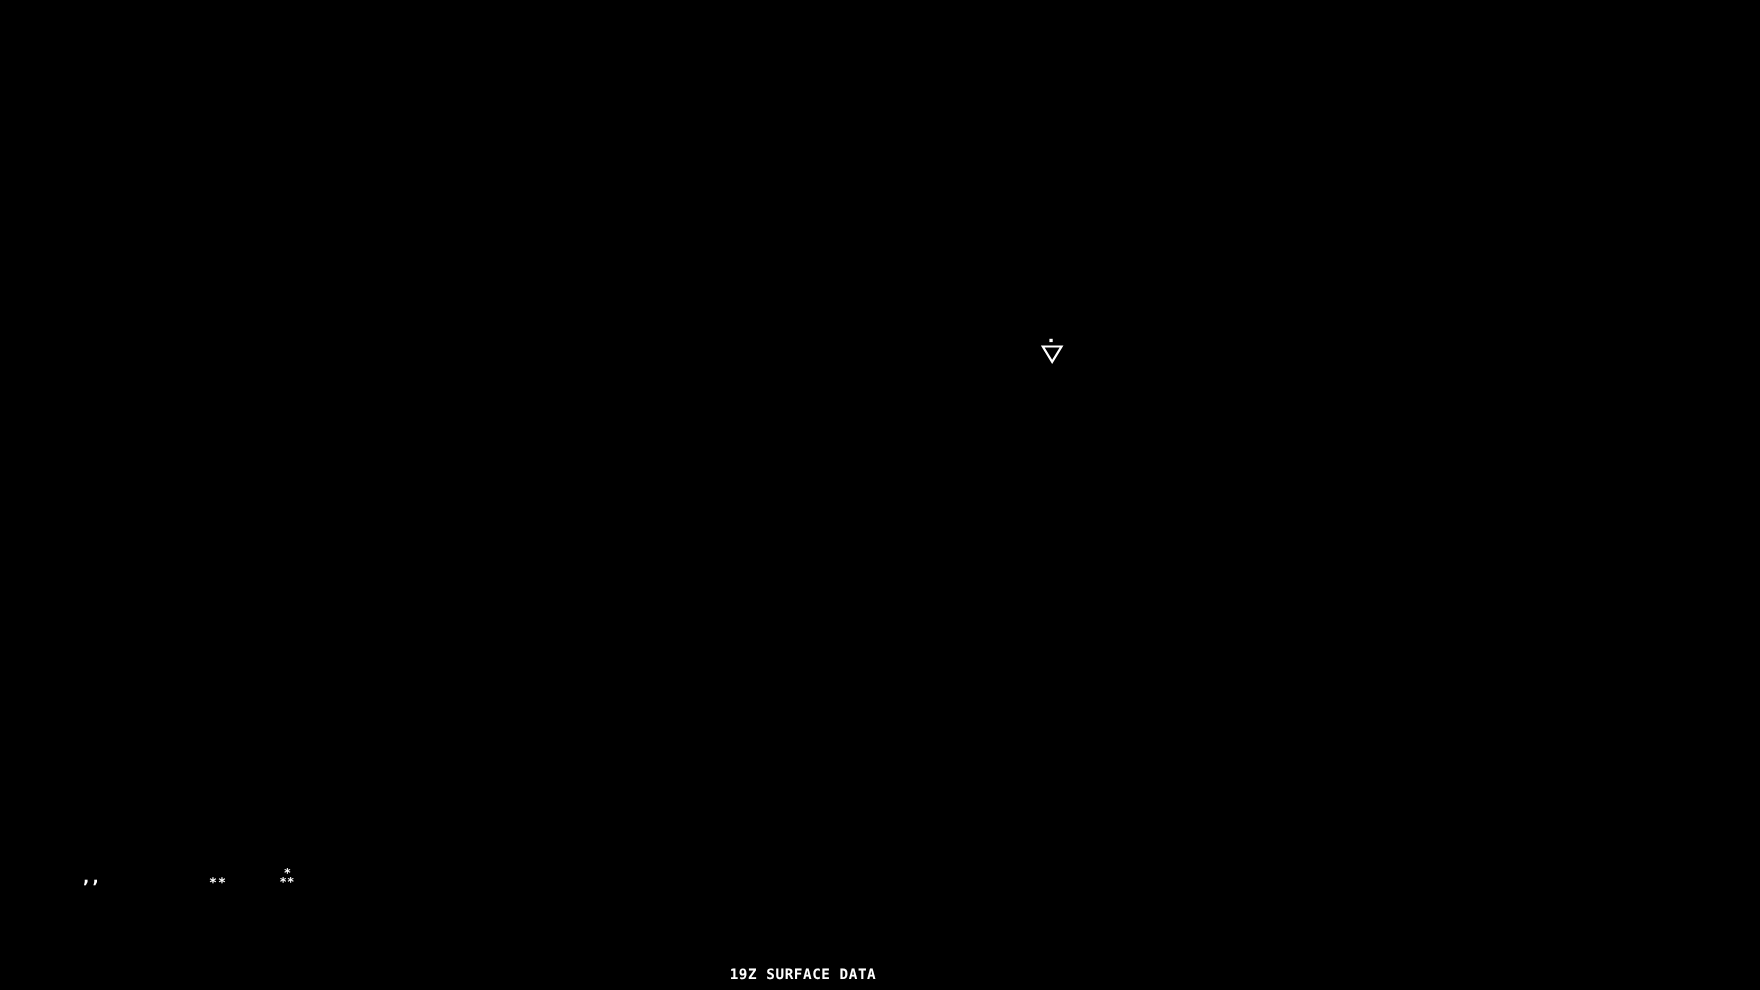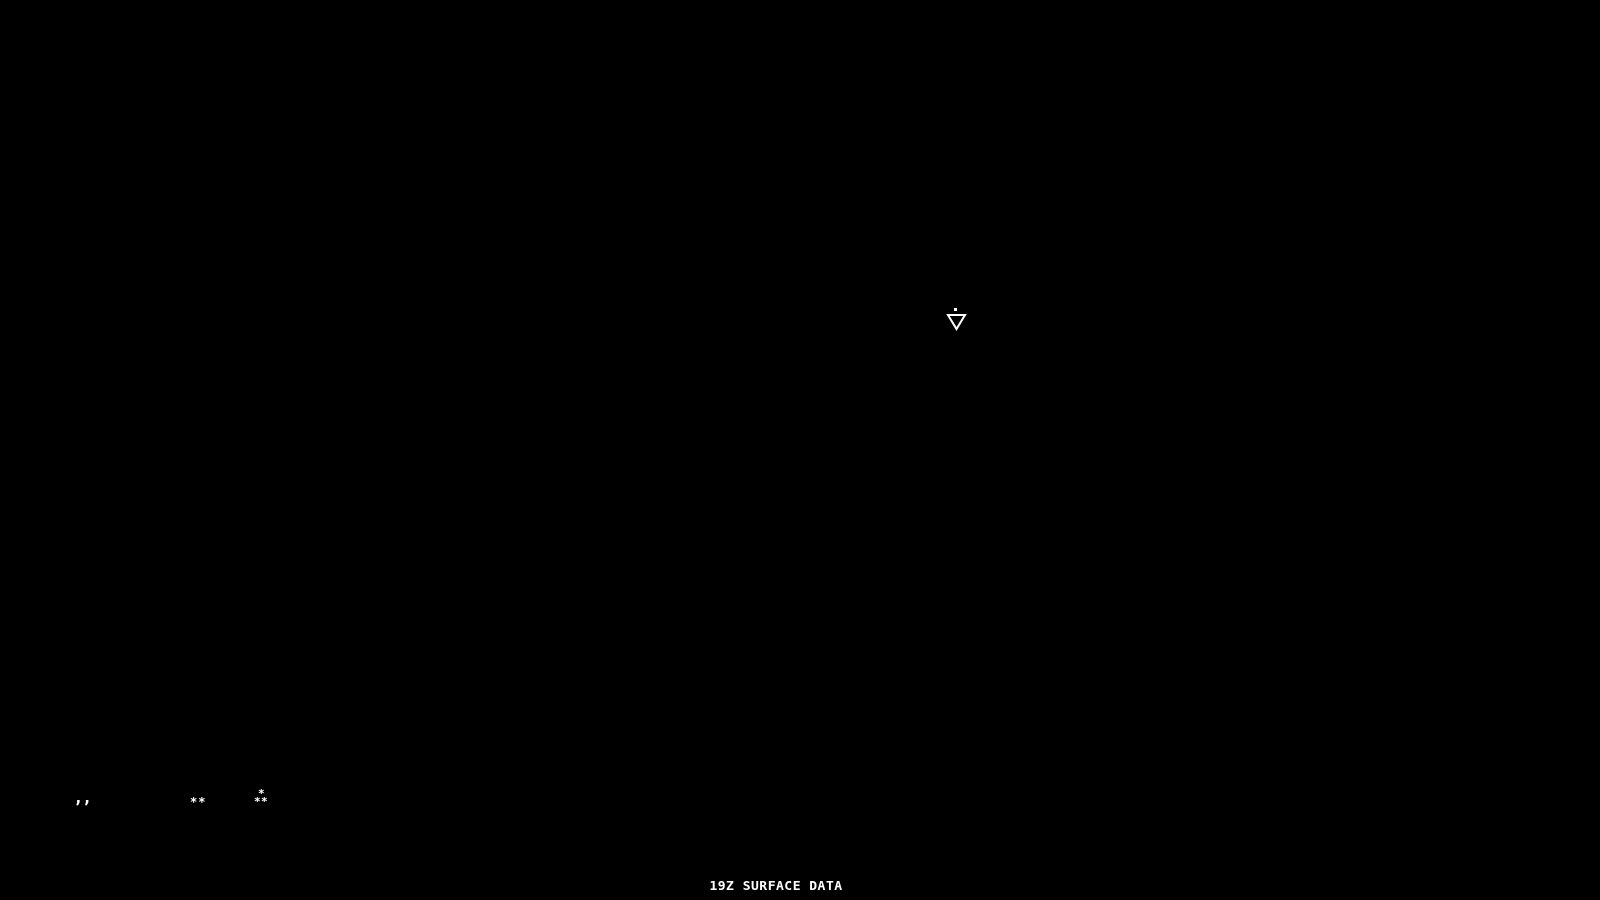--- a/index.html
+++ b/index.html
@@ -54,21 +54,20 @@
   }
   .cluster-top  { left: 4px; top: 0px; }
   .cluster-bl   { left: 0px; top: 8px; }
   .cluster-br   { left: 7px; top: 8px; }
   .caption-row {
     position: absolute;
     left: 0;
     top: 875px;
     width: 1460px;
     text-align: center;
-    padding-left: 46px;
   }
   .caption {
     display: inline-block;
     color: #ffffff;
     font-family: "DejaVu Sans Mono", monospace;
     font-size: 13px;
     font-weight: bold;
     letter-spacing: 0.5px;
     white-space: pre;
   }

